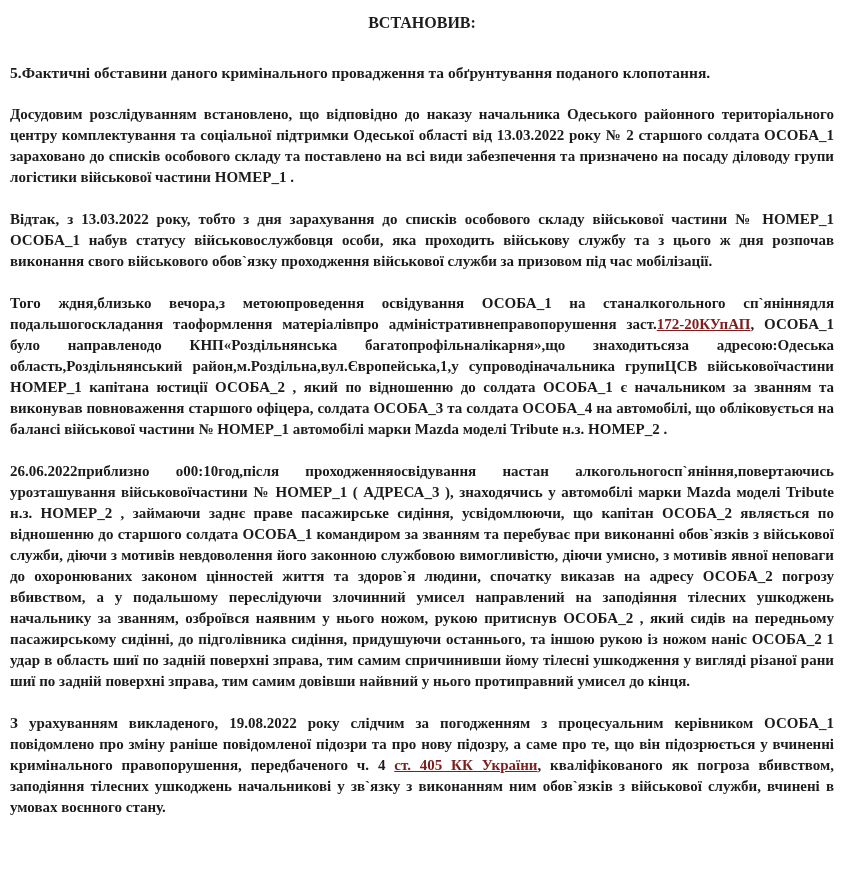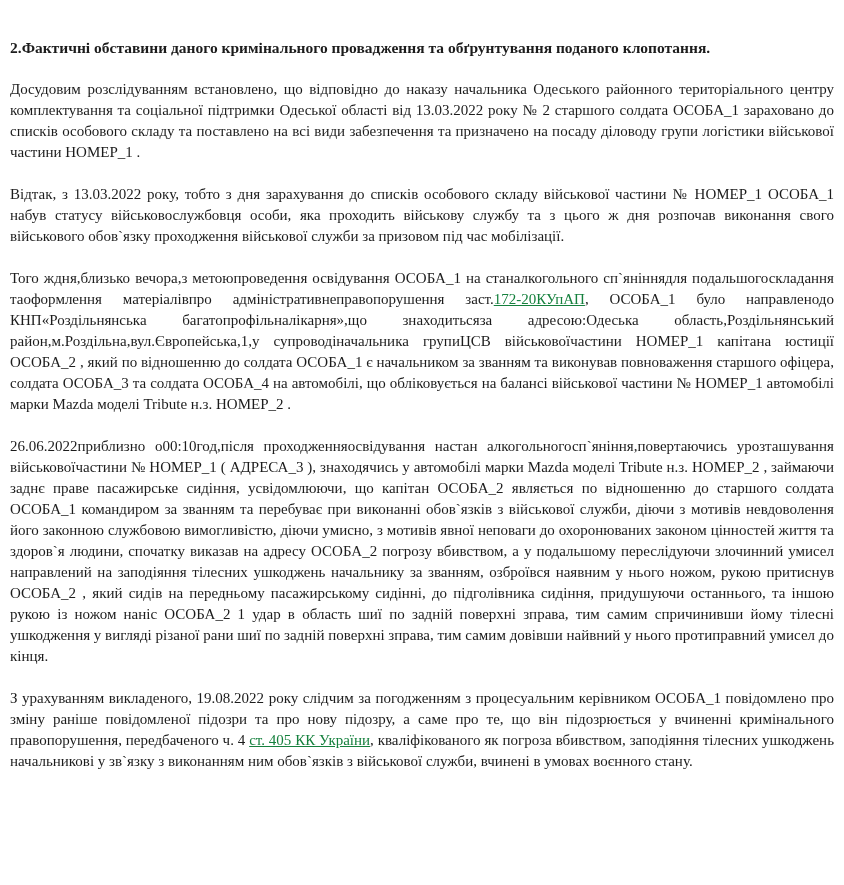--- a/index.html
+++ b/index.html
@@ -28,33 +28,35 @@
     line-height: 21px;
     font-weight: bold;
     text-align: justify;
   }
   .body-par {
     margin: 21px 0 0 0;
     font-size: 15px;
     line-height: 21px;
     text-align: justify;
     text-justify: inter-word;
+    font-weight: bold;
   }
   .law-link {
-    color: #15803d;
+    color: #7f1d1d;
     text-decoration: underline;
     cursor: pointer;
   }
 </style>
 </head>
 <body>
 
 <main class="doc">
+  <h1 class="doc-title">ВСТАНОВИВ:</h1>
 
-  <h2 class="section-heading">2.Фактичні обставини даного кримінального провадження та обґрунтування поданого клопотання.</h2>
+  <h2 class="section-heading">5.Фактичні обставини даного кримінального провадження та обґрунтування поданого клопотання.</h2>
 
   <div id="paragraphs">
       <p class="body-par"><span>Досудовим розслідуванням встановлено, що відповідно до наказу начальника Одеського районного територіального центру комплектування та соціальної підтримки Одеської області від 13.03.2022 року № 2 старшого солдата ОСОБА_1 зараховано до списків особового складу та поставлено на всі види забезпечення та призначено на посаду діловоду групи логістики військової частини НОМЕР_1 .</span></p>
       <p class="body-par"><span>Відтак, з 13.03.2022 року, тобто з дня зарахування до списків особового складу військової частини № НОМЕР_1 ОСОБА_1 набув статусу військовослужбовця особи, яка проходить військову службу та з цього ж дня розпочав виконання свого військового обов`язку проходження військової служби за призовом під час мобілізації.</span></p>
       <p class="body-par"><span>Того ждня,близько вечора,з метоюпроведення освідування ОСОБА_1 на станалкогольного сп`яніннядля подальшогоскладання таоформлення матеріалівпро адміністративнеправопорушення заст.</span><a class="law-link" href="#">172-20КУпАП</a><span>, ОСОБА_1 було направленодо КНП«Роздільнянська багатопрофільналікарня»,що знаходитьсяза адресою:Одеська область,Роздільнянський район,м.Роздільна,вул.Європейська,1,у супроводіначальника групиЦСВ військовоїчастини НОМЕР_1 капітана юстиції ОСОБА_2 , який по відношенню до солдата ОСОБА_1 є начальником за званням та виконував повноваження старшого офіцера, солдата ОСОБА_3 та солдата ОСОБА_4 на автомобілі, що обліковується на балансі військової частини № НОМЕР_1 автомобілі марки Mazda моделі Tribute н.з. НОМЕР_2 .</span></p>
       <p class="body-par"><span>26.06.2022приблизно о00:10год,після проходженняосвідування настан алкогольногосп`яніння,повертаючись урозташування військовоїчастини № НОМЕР_1 ( АДРЕСА_3 ), знаходячись у автомобілі марки Mazda моделі Tribute н.з. НОМЕР_2 , займаючи заднє праве пасажирське сидіння, усвідомлюючи, що капітан ОСОБА_2 являється по відношенню до старшого солдата ОСОБА_1 командиром за званням та перебуває при виконанні обов`язків з військової служби, діючи з мотивів невдоволення його законною службовою вимогливістю, діючи умисно, з мотивів явної неповаги до охоронюваних законом цінностей життя та здоров`я людини, спочатку виказав на адресу ОСОБА_2 погрозу вбивством, а у подальшому переслідуючи злочинний умисел направлений на заподіяння тілесних ушкоджень начальнику за званням, озброївся наявним у нього ножом, рукою притиснув ОСОБА_2 , який сидів на передньому пасажирському сидінні, до підголівника сидіння, придушуючи останнього, та іншою рукою із ножом наніс ОСОБА_2 1 удар в область шиї по задній поверхні зправа, тим самим спричинивши йому тілесні ушкодження у вигляді різаної рани шиї по задній поверхні зправа, тим самим довівши найвний у нього протиправний умисел до кінця.</span></p>
       <p class="body-par"><span>З урахуванням викладеного, 19.08.2022 року слідчим за погодженням з процесуальним керівником ОСОБА_1 повідомлено про зміну раніше повідомленої підозри та про нову підозру, а саме про те, що він підозрюється у вчиненні кримінального правопорушення, передбаченого ч. 4 </span><a class="law-link" href="#">ст. 405 КК України</a><span>, кваліфікованого як погроза вбивством, заподіяння тілесних ушкоджень начальникові у зв`язку з виконанням ним обов`язків з військової служби, вчинені в умовах воєнного стану.</span></p>
     </div>
 </main>
 

